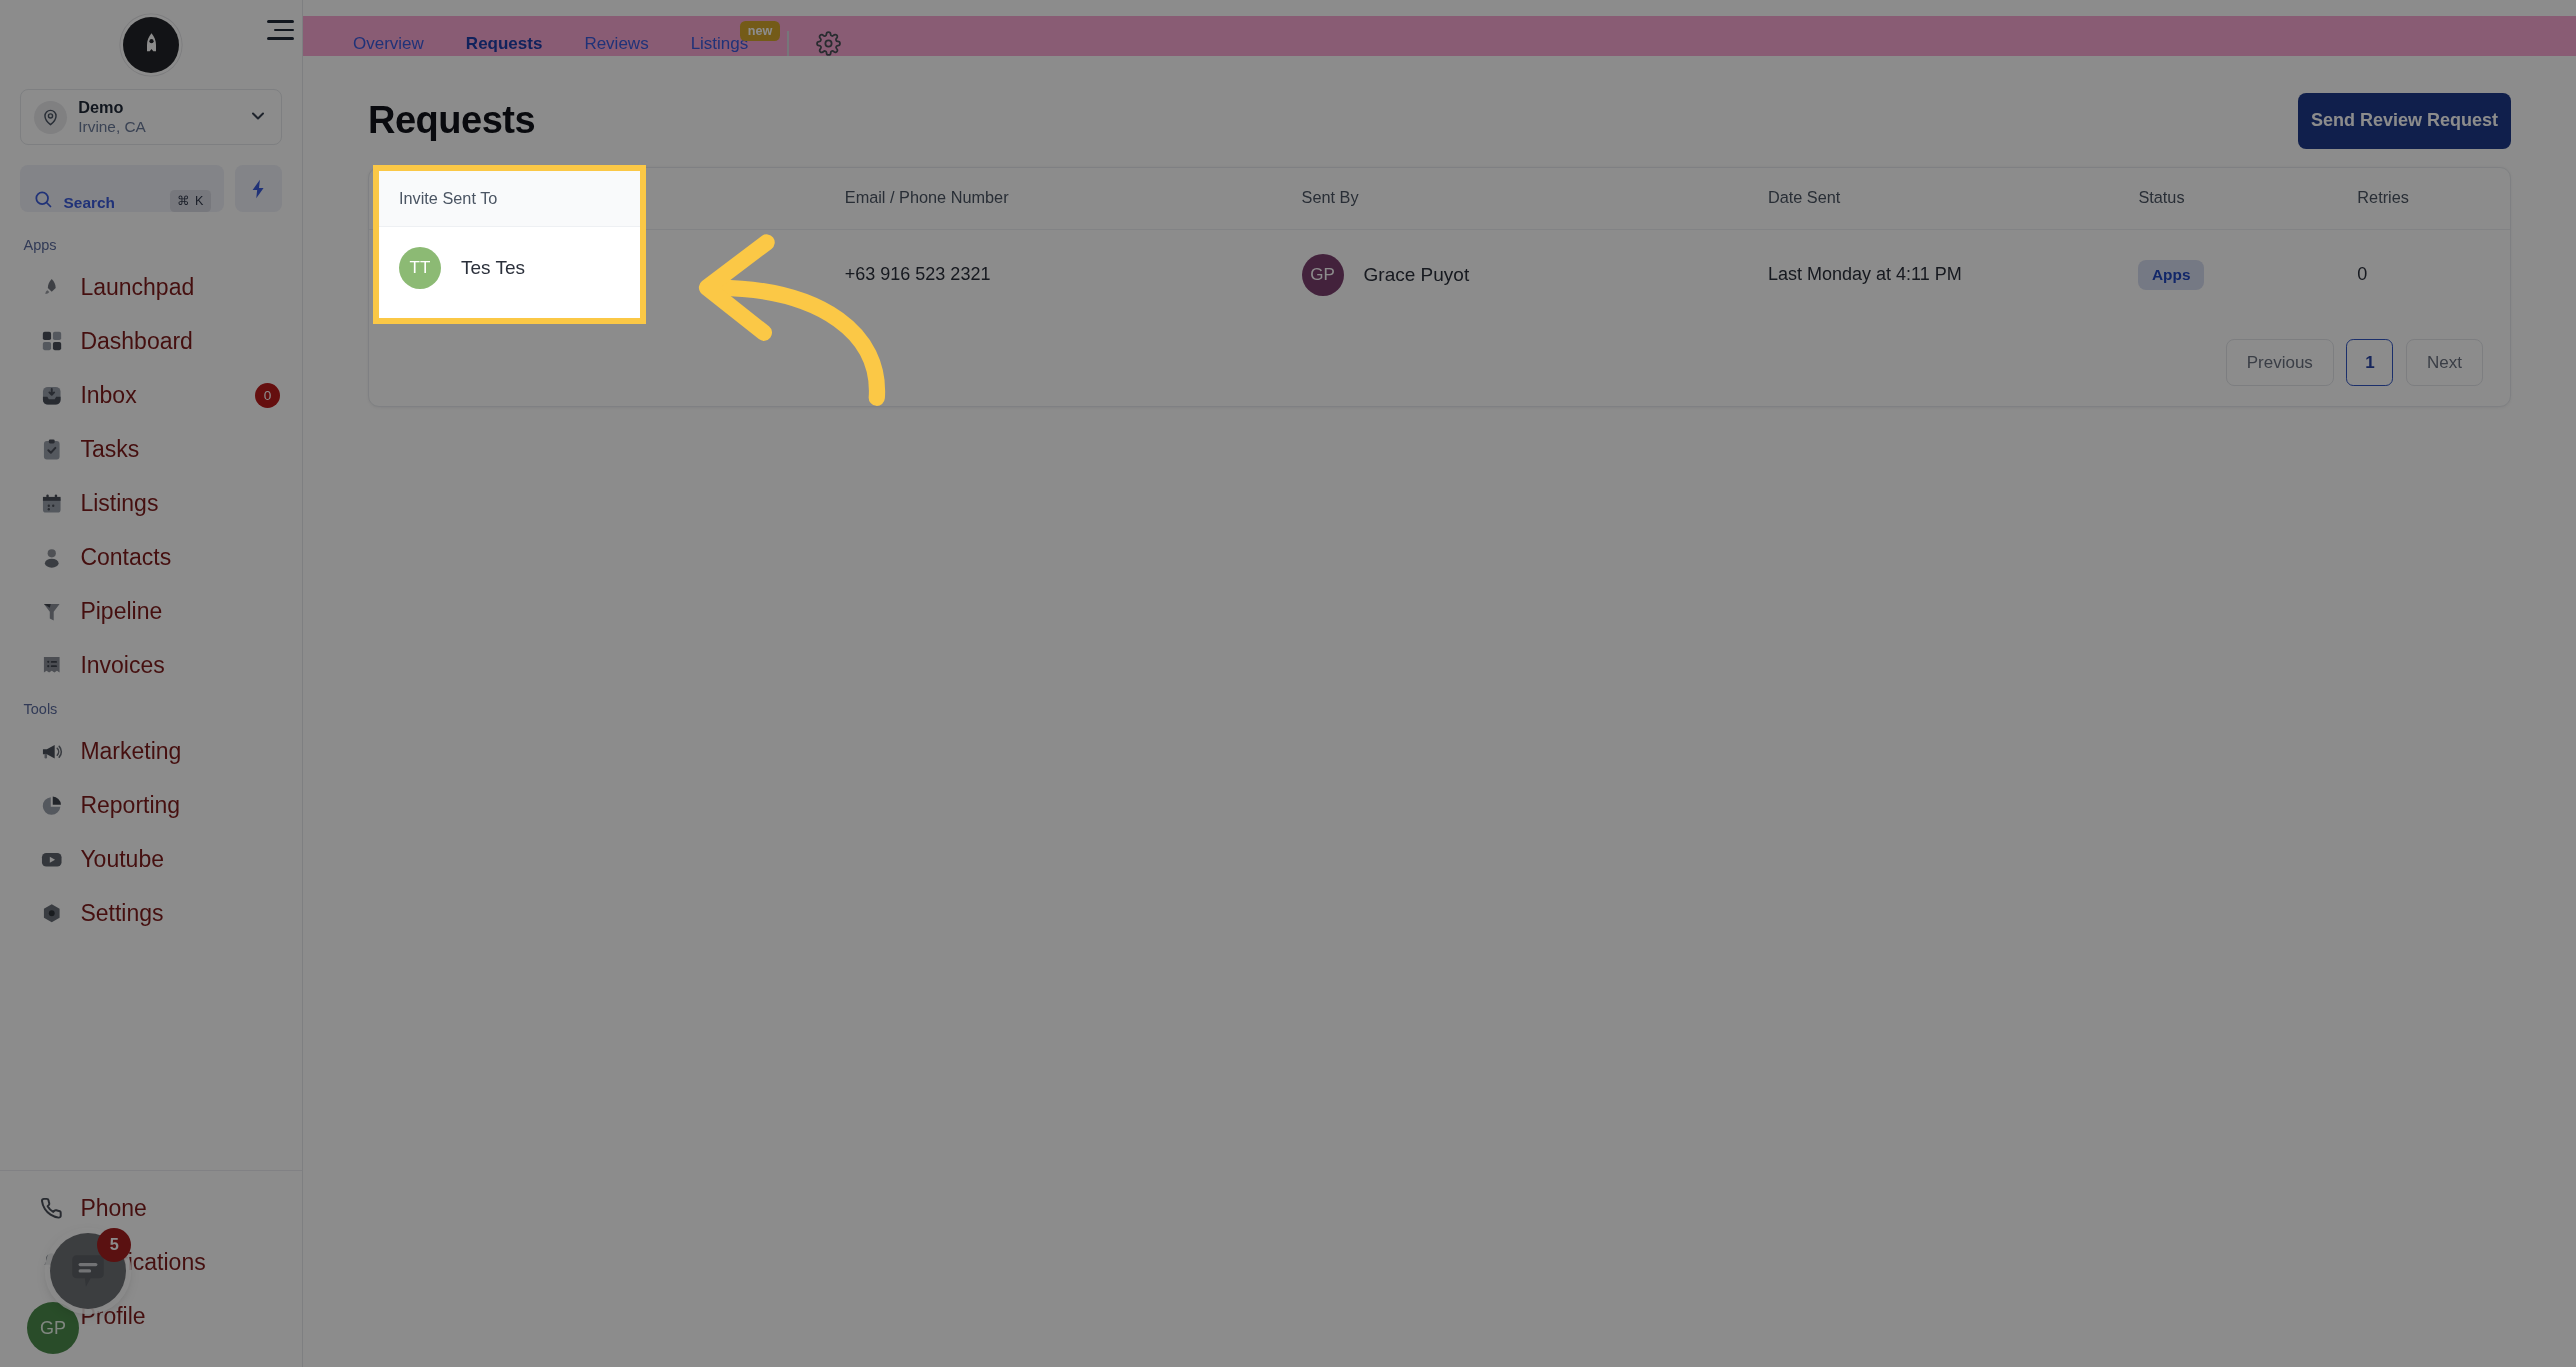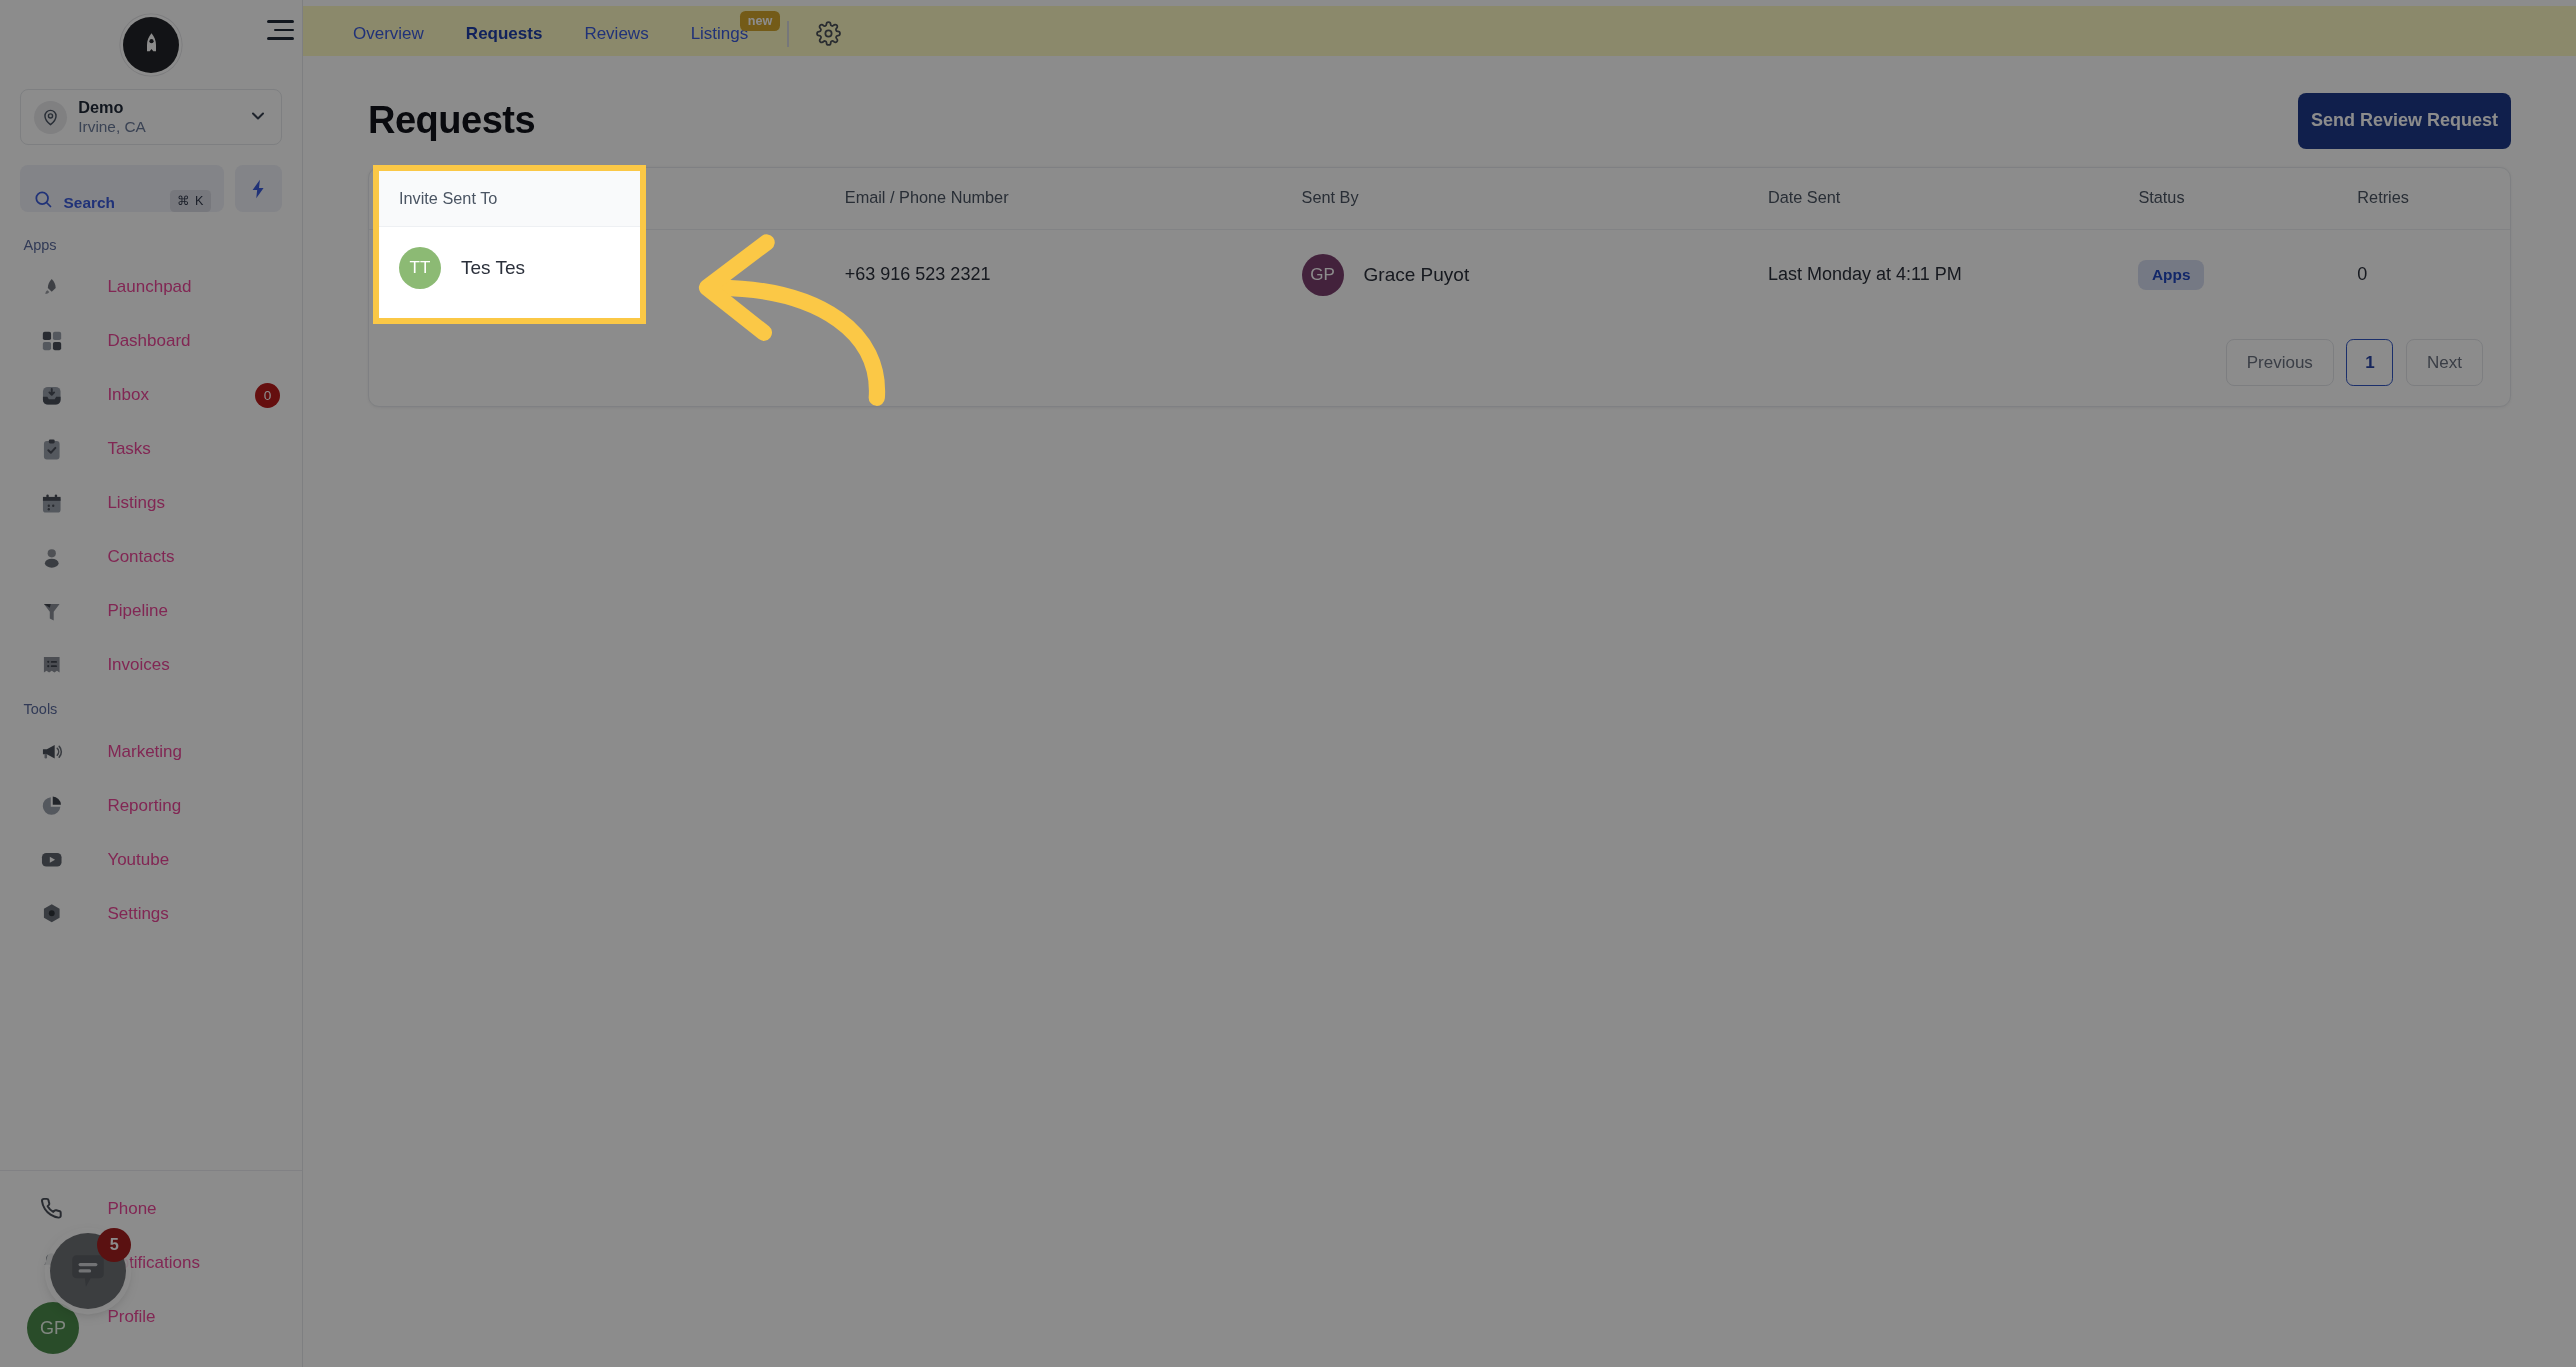--- a/index.html
+++ b/index.html
@@ -62,21 +62,21 @@
     display: flex; align-items: center; justify-content: center;
   }
 
   .navscroll { flex: 1 1 auto; overflow: hidden; padding-top: 16.3px; }
   .sec-label { font-size: 14.5px; color: #5b6b9e; padding: 9px 0 7.2px 23.5px; }
   .nav-item {
     height: 54px; display: flex; align-items: center; gap: 15.4px;
     padding: 0 22px 0 38px; cursor: pointer; position: relative;
   }
   .nav-ico { width: 27px; height: 27px; flex: 0 0 auto; display: flex; align-items: center; justify-content: center; }
-  .nav-label { font-size: 17px; color: #ec4899; flex: 1 1 auto; margin-left: 27px; }
+  .nav-label { font-size: 23px; color: #7f1d1d; flex: 1 1 auto; }
   .badge-red {
     background: #b91c1c; color: #fff; border-radius: 903px;
     min-width: 25px; height: 25px; font-size: 13.6px;
     display: flex; align-items: center; justify-content: center; padding: 0 7.2px;
   }
 
   .navbottom { border-top: 0.9px solid #ececf0; padding: 11px 0 23.5px 0; }
 
   
   .chat-widget {
@@ -94,22 +94,22 @@
   }
   .gp-small {
     position: absolute; left: 27px; bottom: 12.6px;
     width: 52px; height: 52px; border-radius: 50%; background: #4b8b4b;
     color: #e9f5e9; font-size: 18px; display: flex; align-items: center; justify-content: center;
     z-index: 15;
   }
 
   
   .topnav {
-    position: absolute; left: 303px; top: 6px; right: 0; height: 56px;
-    background: #fef9c3; border-bottom: 0.9px solid #e5e7eb;
+    position: absolute; left: 303px; top: 16px; right: 0; height: 56px;
+    background: #f9a8d4; border-bottom: 0.9px solid #e5e7eb;
     display: flex; align-items: stretch; padding-left: 29px; gap: 0;
   }
   .hamburger {
     position: absolute; left: 267px; top: 20px; width: 31px; height: 20px;
     display: flex; flex-direction: column; justify-content: space-between; z-index: 5;
   }
   .hamburger i { display: block; height: 2.7px; background: #1f2937; border-radius: 1.8px; }
   .hamburger i:nth-child(1) { width: 27px; }
   .hamburger i:nth-child(2) { width: 20px; margin-left: 7.2px; }
   .hamburger i:nth-child(3) { width: 27px; }

